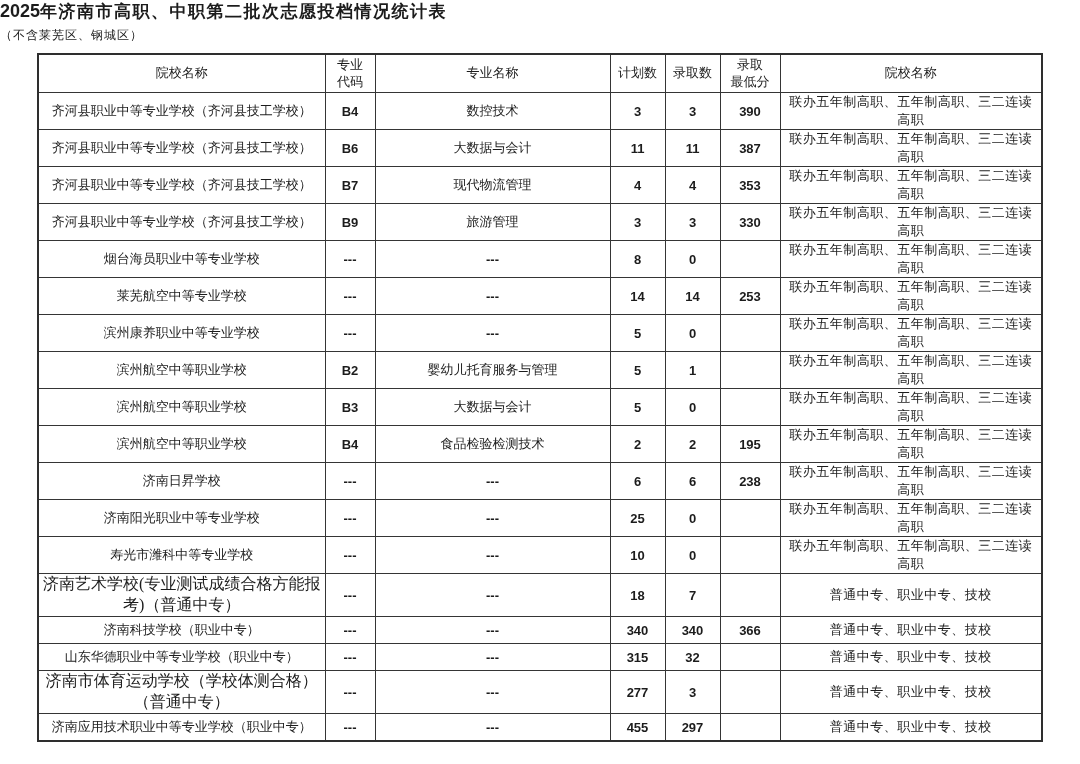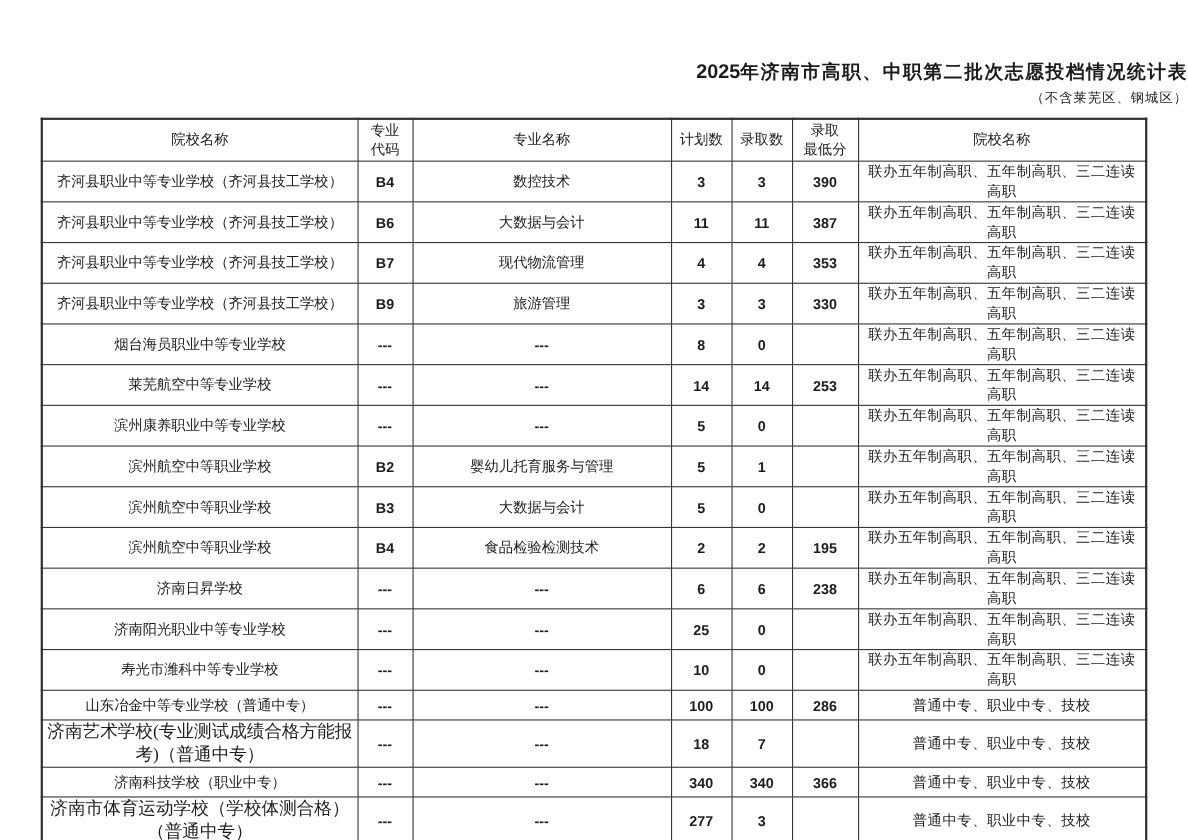--- a/index.html
+++ b/index.html
@@ -4,21 +4,21 @@
 <style>
   html, body { margin: 0; padding: 0; }
   body {
     width: 1080px; height: 764px;
     background: #ffffff;
     font-family: "Liberation Serif", "DejaVu Serif", serif;
     color: #1c1c1c;
   }
   .page { position: relative; width: 1080px; height: 764px; overflow: hidden; }
 
-  .title-wrap { text-align: right; padding-top: 54px; }
+  .title-wrap { text-align: left; }
   .doc-title {
     margin: 0;
     font-size: 17px;
     font-weight: bold;
     letter-spacing: 1.5px;
   }
   .doc-title .year {
     font-family: "Liberation Sans", "DejaVu Sans", sans-serif;
     font-size: 18px;
     letter-spacing: 0;
@@ -206,47 +206,47 @@
         <tr>
     <td class="c-school">寿光市潍科中等专业学校</td>
     <td class="c-code">---</td>
     <td class="c-major dash">---</td>
     <td class="c-num">10</td>
     <td class="c-num">0</td>
     <td class="c-num"></td>
     <td class="c-type">联办五年制高职、五年制高职、三二连读高职</td>
   </tr>
         <tr>
-    <td class="c-school">山东冶金中等专业学校（普通中专）</td>
-    <td class="c-code">---</td>
-    <td class="c-major dash">---</td>
-    <td class="c-num">100</td>
-    <td class="c-num">100</td>
-    <td class="c-num">286</td>
-    <td class="c-type">普通中专、职业中专、技校</td>
-  </tr>
-        <tr>
     <td class="c-school small">济南艺术学校(专业测试成绩合格方能报考)（普通中专）</td>
     <td class="c-code">---</td>
     <td class="c-major dash">---</td>
     <td class="c-num">18</td>
     <td class="c-num">7</td>
     <td class="c-num"></td>
     <td class="c-type">普通中专、职业中专、技校</td>
   </tr>
         <tr>
     <td class="c-school">济南科技学校（职业中专）</td>
     <td class="c-code">---</td>
     <td class="c-major dash">---</td>
     <td class="c-num">340</td>
     <td class="c-num">340</td>
     <td class="c-num">366</td>
     <td class="c-type">普通中专、职业中专、技校</td>
   </tr>
         <tr>
+    <td class="c-school">山东华德职业中等专业学校（职业中专）</td>
+    <td class="c-code">---</td>
+    <td class="c-major dash">---</td>
+    <td class="c-num">315</td>
+    <td class="c-num">32</td>
+    <td class="c-num"></td>
+    <td class="c-type">普通中专、职业中专、技校</td>
+  </tr>
+        <tr>
     <td class="c-school small">济南市体育运动学校（学校体测合格）（普通中专）</td>
     <td class="c-code">---</td>
     <td class="c-major dash">---</td>
     <td class="c-num">277</td>
     <td class="c-num">3</td>
     <td class="c-num"></td>
     <td class="c-type">普通中专、职业中专、技校</td>
   </tr>
         <tr>
     <td class="c-school">济南应用技术职业中等专业学校（职业中专）</td>

